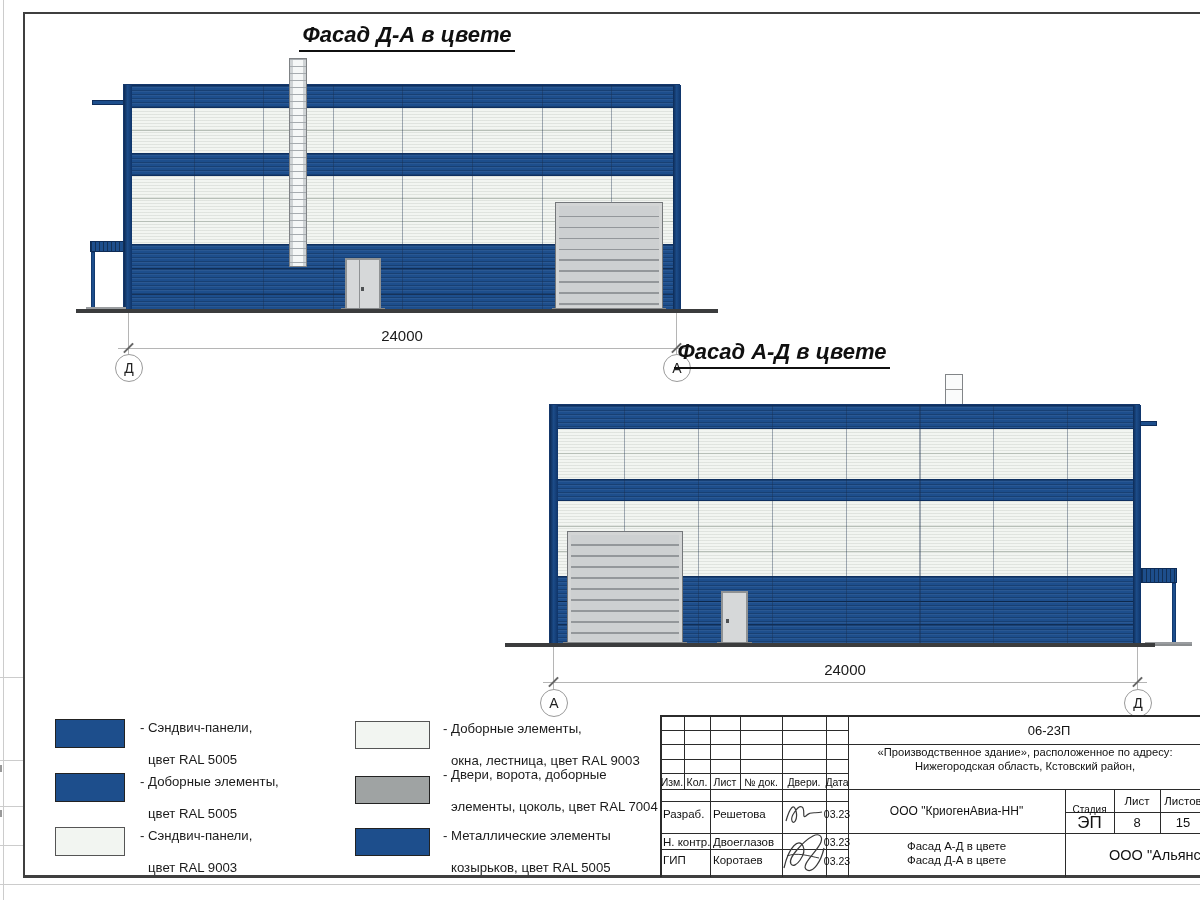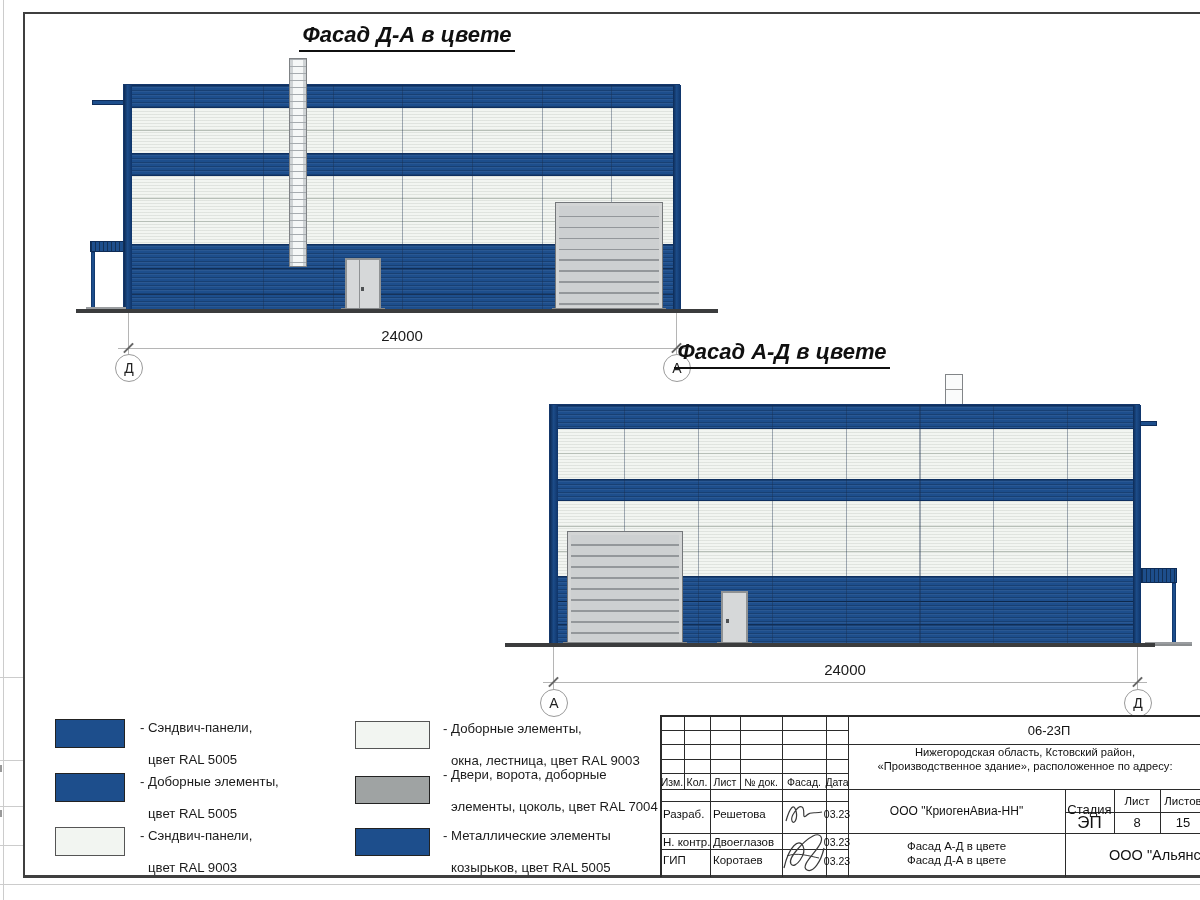--- a/index.html
+++ b/index.html
@@ -221,21 +221,21 @@
 
 <div class="ln" style="left:1065px;top:789px;width:1px;height:88px;"></div>
 <div class="ln" style="left:1114px;top:789px;width:1px;height:44px;"></div>
 <div class="ln" style="left:1160px;top:789px;width:1px;height:44px;"></div>
 <div class="ln" style="left:1065px;top:812px;width:135px;height:1px;"></div>
 
 <div class="tbc" style="left:660px;top:774px;width:24px;height:15px;font-size:10.5px;">Изм.</div>
 <div class="tbc" style="left:684px;top:774px;width:26px;height:15px;font-size:10.5px;">Кол.</div>
 <div class="tbc" style="left:710px;top:774px;width:30px;height:15px;font-size:10.5px;">Лист</div>
 <div class="tbc" style="left:740px;top:774px;width:42px;height:15px;font-size:10.5px;">№ док.</div>
-<div class="tbc" style="left:782px;top:774px;width:44px;height:15px;font-size:10.5px;">Фасад.</div>
+<div class="tbc" style="left:782px;top:774px;width:44px;height:15px;font-size:10.5px;">Двери.</div>
 <div class="tbc" style="left:826px;top:774px;width:22px;height:15px;font-size:10.5px;">Дата</div>
 
 <div class="tbt" style="left:663px;top:808px;">Разраб.</div>
 <div class="tbt" style="left:713px;top:808px;">Решетова</div>
 <div class="tbc" style="left:826px;top:806px;width:22px;height:15px;font-size:10.5px;">03.23</div>
 <div class="tbt" style="left:663px;top:836px;">Н. контр.</div>
 <div class="tbt" style="left:713px;top:836px;">Двоеглазов</div>
 <div class="tbc" style="left:826px;top:834px;width:22px;height:15px;font-size:10.5px;">03.23</div>
 <div class="tbt" style="left:663px;top:854px;">ГИП</div>
 <div class="tbt" style="left:713px;top:854px;">Коротаев</div>
@@ -244,25 +244,25 @@
 <svg class="abs" style="left:783px;top:797px;" width="42" height="32" viewBox="0 0 42 32">
   <path d="M3,24 C7,10 11,6 13,14 C15,22 11,28 9,24 C7,20 15,8 19,10 C23,12 18,24 24,18 C28,14 32,17 39,15" fill="none" stroke="#3a3a3a" stroke-width="1.2"></path>
 </svg>
 <svg class="abs" style="left:779px;top:826px;" width="48" height="50" viewBox="0 0 48 50">
   <path d="M5,42 C10,20 20,12 24,20 C28,28 16,44 12,38 C8,32 26,14 34,10 C40,7 44,10 42,16 C39,25 20,40 28,44 C34,47 42,36 45,22" fill="none" stroke="#3a3a3a" stroke-width="1.2"></path>
   <path d="M8,30 C18,26 30,30 40,32" fill="none" stroke="#3a3a3a" stroke-width="1"></path>
 </svg>
 
 <div class="tbc" style="left:848px;top:718px;width:402px;height:24px;font-size:13px;">06-23П</div>
 <div class="abs" style="left:850px;top:746px;width:350px;text-align:center;font-size:11.2px;line-height:13.5px;color:#111;">
+  <div>«Производственное здание», расположенное по адресу:</div>
   <div>Нижегородская область, Кстовский район,</div>
-  <div>«Производственное здание», расположенное по адресу:</div>
 </div>
 <div class="tbc" style="left:848px;top:789px;width:217px;height:44px;font-size:12px;">ООО "КриогенАвиа-НН"</div>
-<div class="tbc" style="left:1065px;top:791px;width:49px;height:36px;font-size:13px;">Стадия</div>
+<div class="tbc" style="left:1065px;top:791px;width:49px;height:36px;font-size:10px;">Стадия</div>
 <div class="tbc" style="left:1114px;top:791px;width:46px;height:20px;font-size:11.5px;">Лист</div>
 <div class="tbc" style="left:1160px;top:791px;width:46px;height:20px;font-size:11.5px;">Листов</div>
 <div class="tbc" style="left:1065px;top:812px;width:49px;height:21px;font-size:17px;">ЭП</div>
 <div class="tbc" style="left:1114px;top:812px;width:46px;height:21px;font-size:13px;">8</div>
 <div class="tbc" style="left:1160px;top:812px;width:46px;height:21px;font-size:13px;">15</div>
 <div class="abs" style="left:848px;top:839px;width:217px;text-align:center;font-size:11.5px;line-height:14px;color:#111;">
   <div>Фасад А-Д в цвете</div>
   <div>Фасад Д-А в цвете</div>
 </div>
 <div class="tbc" style="left:1065px;top:833px;width:185px;height:44px;font-size:14.5px;">ООО "Альянс"</div>

